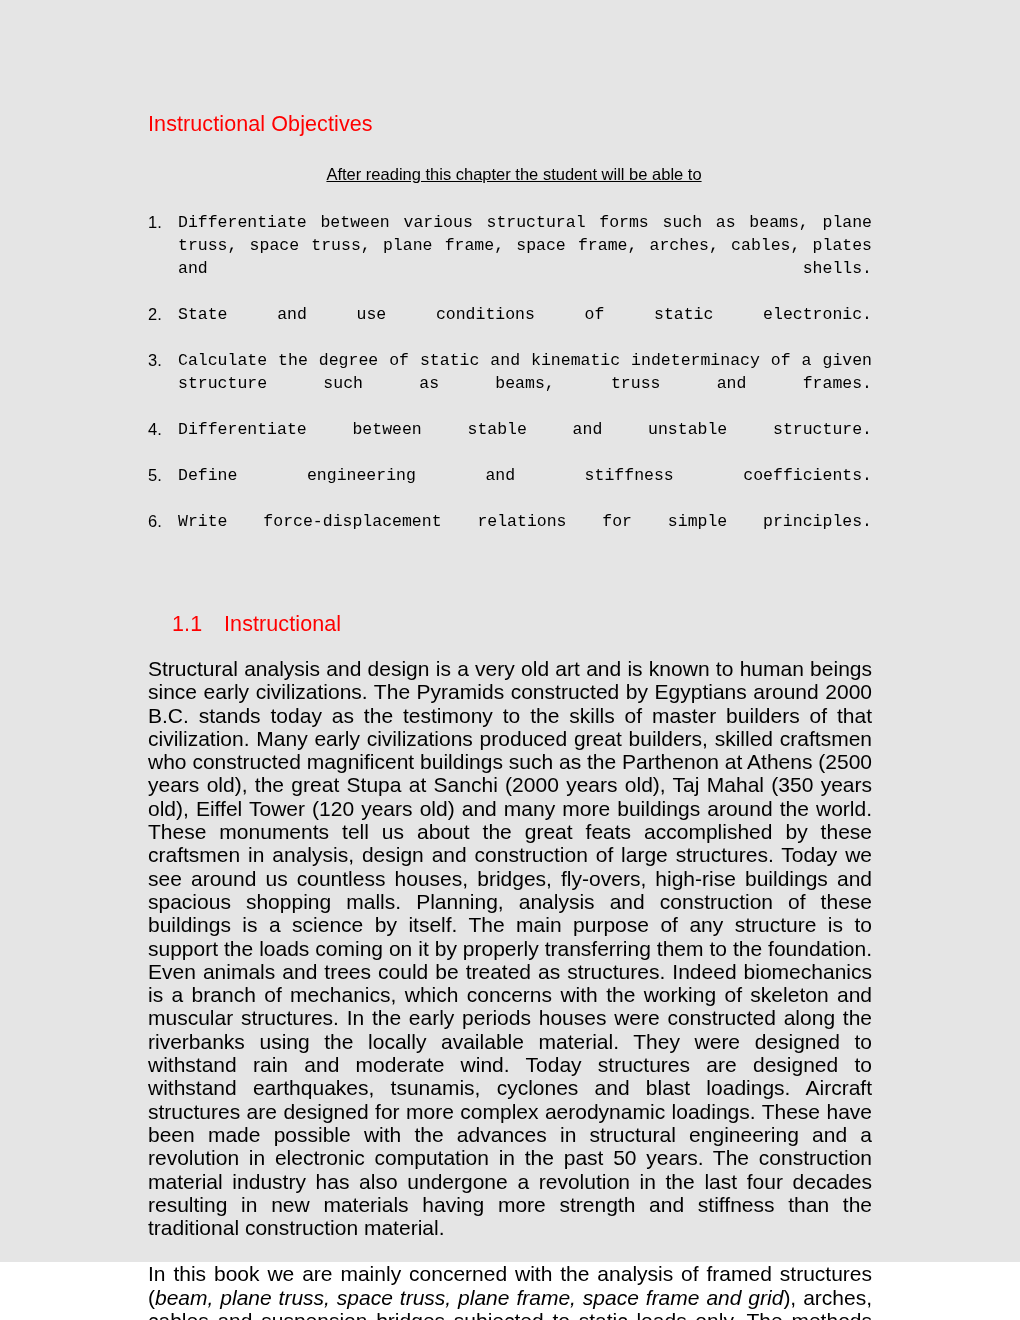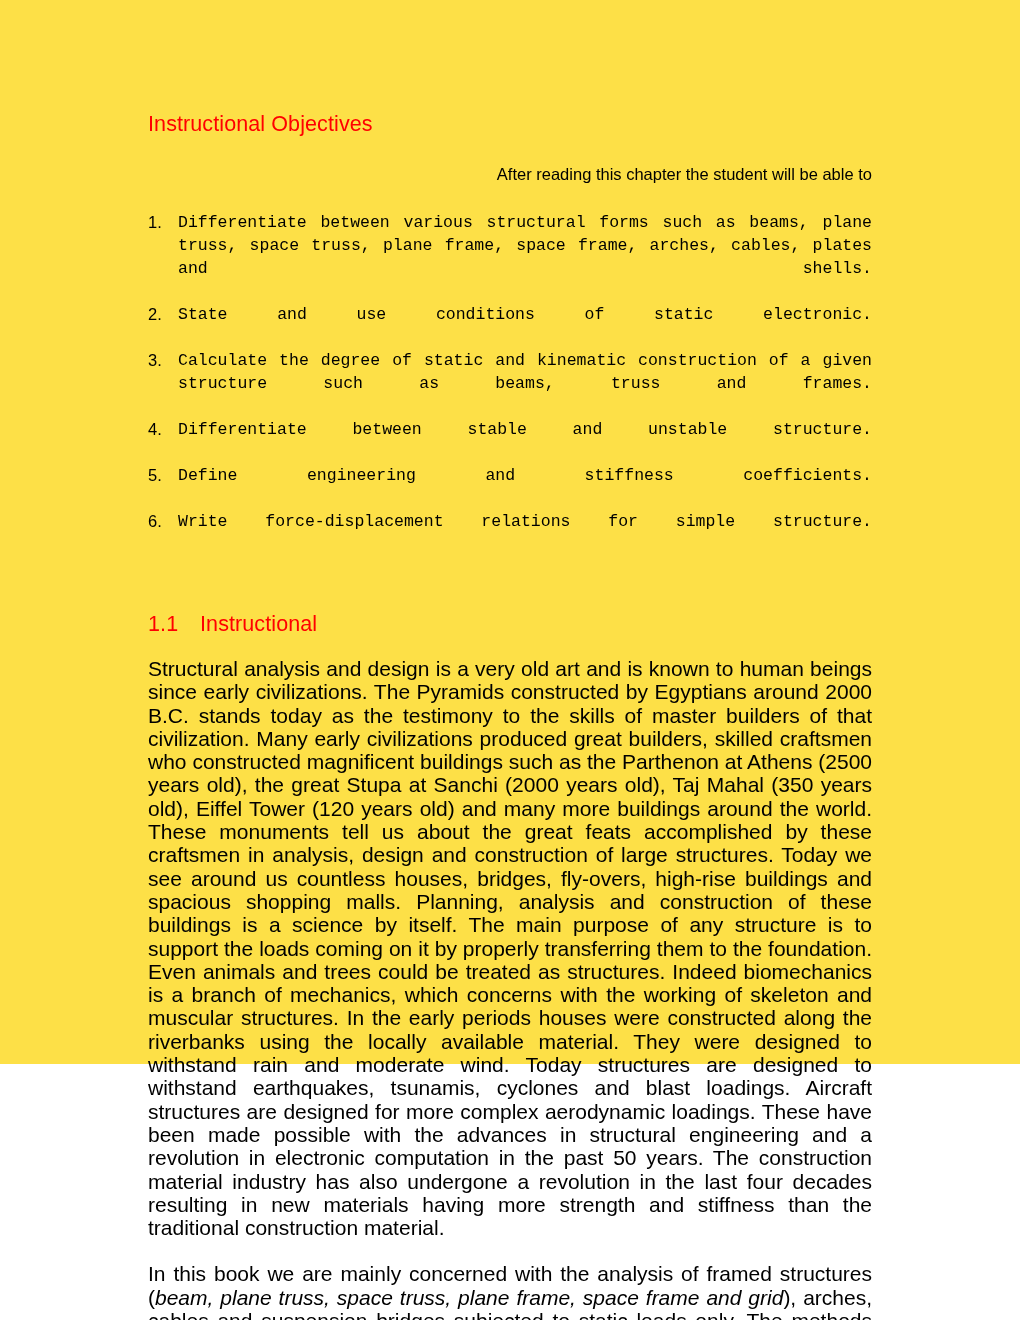--- a/index.html
+++ b/index.html
@@ -10,22 +10,22 @@
   body {
     width: 1020px;
     height: 1320px;
     font-family: "Liberation Sans", sans-serif;
     color: #000000;
     -webkit-font-smoothing: none;
   }
   .page {
     position: relative;
     width: 1020px;
-    height: 1064px;
-    background: #fde047;
+    height: 1262px;
+    background: #e5e5e5;
     box-sizing: border-box;
   }
   .content {
     position: absolute;
     left: 148px;
     top: 112px;
     width: 724px;
   }
 
   
@@ -41,28 +41,30 @@
     font-weight: normal;
     color: #ff0000;
     margin: 0 0 20px 0;
     letter-spacing: 0.1px;
     display: flex;
   }
   .heading-section .sec-num {
     display: inline-block;
     width: 52px;
     flex: 0 0 52px;
+    margin-left: 24px;
   }
 
   
   .intro-line {
     font-size: 16.5px;
     line-height: 22px;
     margin: 0 0 26px 8px;
-    text-align: right;
+    text-align: center;
+    text-decoration: underline;
   }
   .objectives-list {
     margin: 0 0 0 0;
     padding: 0;
     list-style: none;
   }
   .objective-item {
     font-size: 16.5px;
     line-height: 23px;
     text-align: justify;
@@ -124,36 +126,36 @@
         <span class="obj-text">Differentiate between various structural forms such as beams, plane truss, space truss, plane frame, space frame, arches, cables, plates and shells.</span>
       </div>
 
       <div class="objective-item">
         <span class="num">2.</span>
         <span class="obj-text">State and use conditions of static electronic.</span>
       </div>
 
       <div class="objective-item">
         <span class="num">3.</span>
-        <span class="obj-text">Calculate the degree of static and kinematic construction of a given structure such as beams, truss and frames.</span>
+        <span class="obj-text">Calculate the degree of static and kinematic indeterminacy of a given structure such as beams, truss and frames.</span>
       </div>
 
       <div class="objective-item">
         <span class="num">4.</span>
         <span class="obj-text">Differentiate between stable and unstable structure.</span>
       </div>
 
       <div class="objective-item">
         <span class="num">5.</span>
         <span class="obj-text">Define engineering and stiffness coefficients.</span>
       </div>
 
       <div class="objective-item">
         <span class="num">6.</span>
-        <span class="obj-text">Write force-displacement relations for simple structure.</span>
+        <span class="obj-text">Write force-displacement relations for simple principles.</span>
       </div>
 
     </div>
 
     <div class="spacer-before-section"></div>
 
     <h2 class="heading-section">
       <span class="sec-num">1.1</span>
       <span>Instructional</span>
     </h2>

